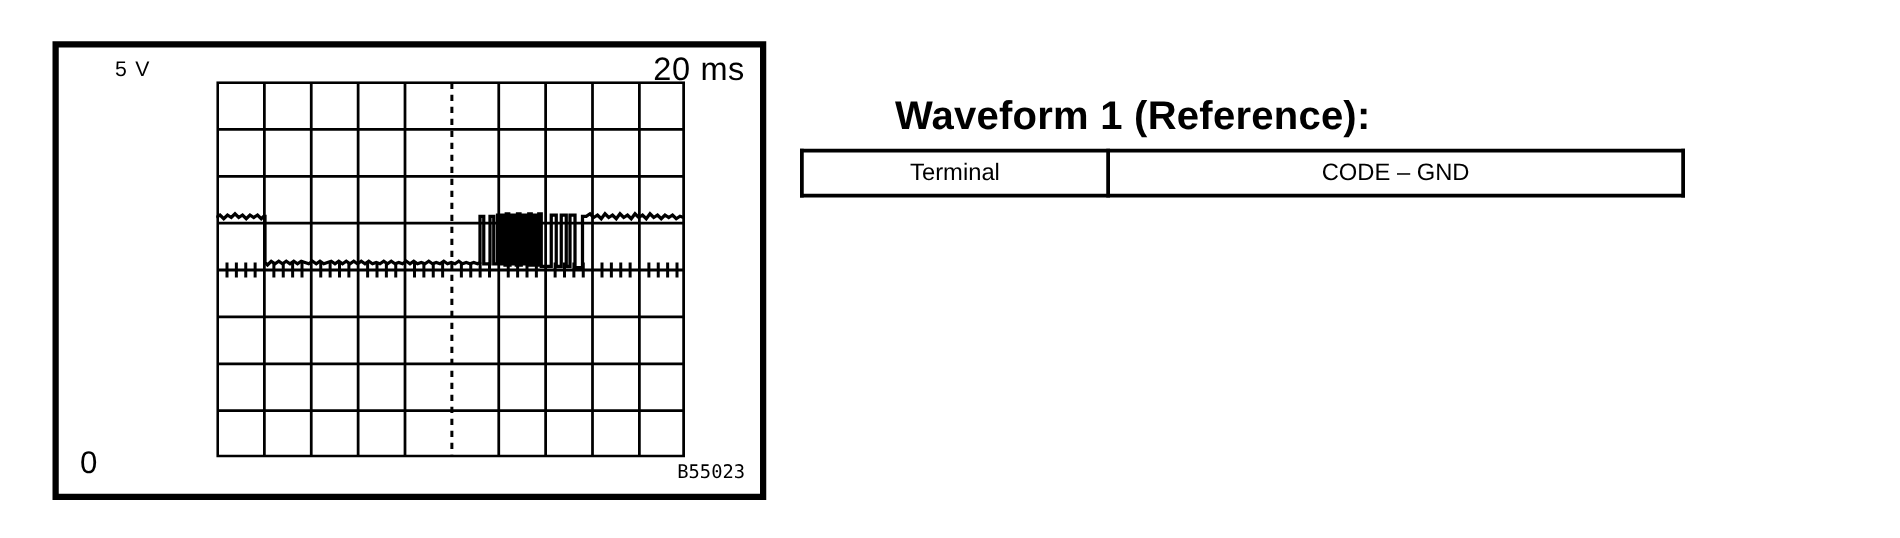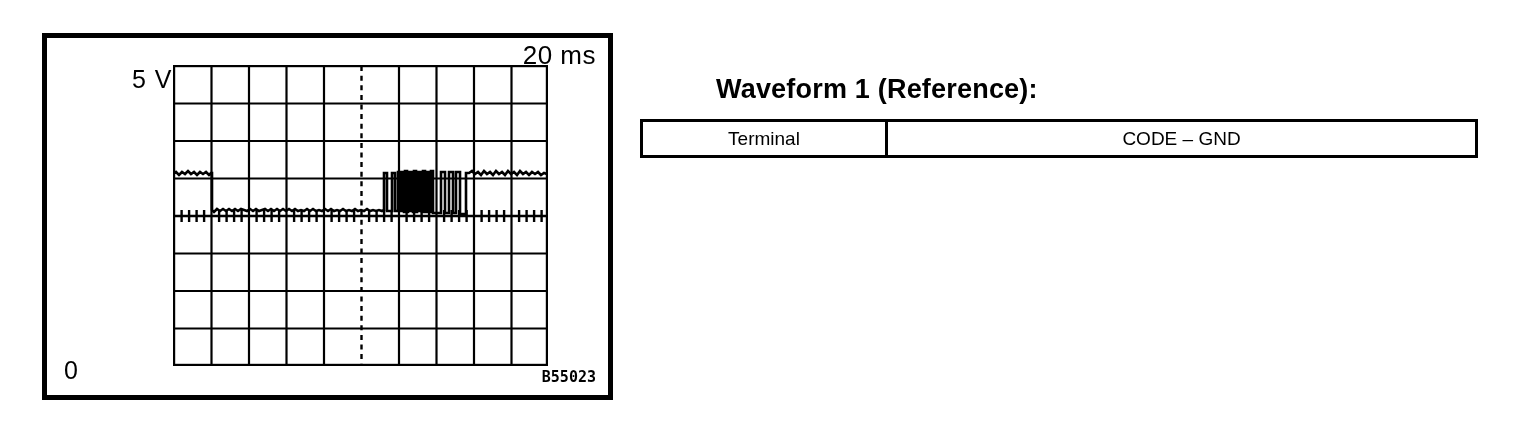--- a/index.html
+++ b/index.html
@@ -24,25 +24,24 @@
     width: 571px;
     height: 367px;
     border: 5px solid #000000;
     box-sizing: border-box;
     background: #ffffff;
   }
 
   #scope-label-volts {
     position: absolute;
     left: 45px;
-    top: 27px;
-    font-size: 25px;
+    top: 8px;
+    font-size: 17px;
     letter-spacing: 1px;
     white-space: nowrap;
-    margin-left: 40px;
   }
   #scope-label-zero {
     position: absolute;
     left: 17px;
     bottom: 10px;
     font-size: 25px;
     white-space: nowrap;
   }
   #scope-label-time {
     position: absolute;
@@ -51,50 +50,50 @@
     font-size: 26px;
     letter-spacing: 0.5px;
     white-space: nowrap;
     margin-left: 33px;
   }
   #scope-code {
     position: absolute;
     right: 12px;
     bottom: 9px;
     font-size: 15px;
-    font-weight: bold;
+    font-weight: normal;
     font-family: "DejaVu Sans Mono", monospace;
     letter-spacing: 0px;
     white-space: nowrap;
   }
 
   #scope-plot {
     position: absolute;
     left: 126px;
     top: 27px;
     width: 375px;
     height: 301px;
   }
 
   
   #waveform-title {
     position: absolute;
     left: 716px;
     top: 74px;
-    font-size: 27px;
+    font-size: 32px;
     font-weight: bold;
     letter-spacing: 0.2px;
     white-space: nowrap;
   }
 
   #spec-table {
     position: absolute;
     left: 640px;
     top: 119px;
-    width: 838px;
+    width: 708px;
     border-collapse: collapse;
     table-layout: fixed;
   }
   #spec-table td {
     border: 3px solid #000000;
     height: 31px;
     text-align: center;
     vertical-align: middle;
     font-size: 19px;
     padding: 1px 4px;

